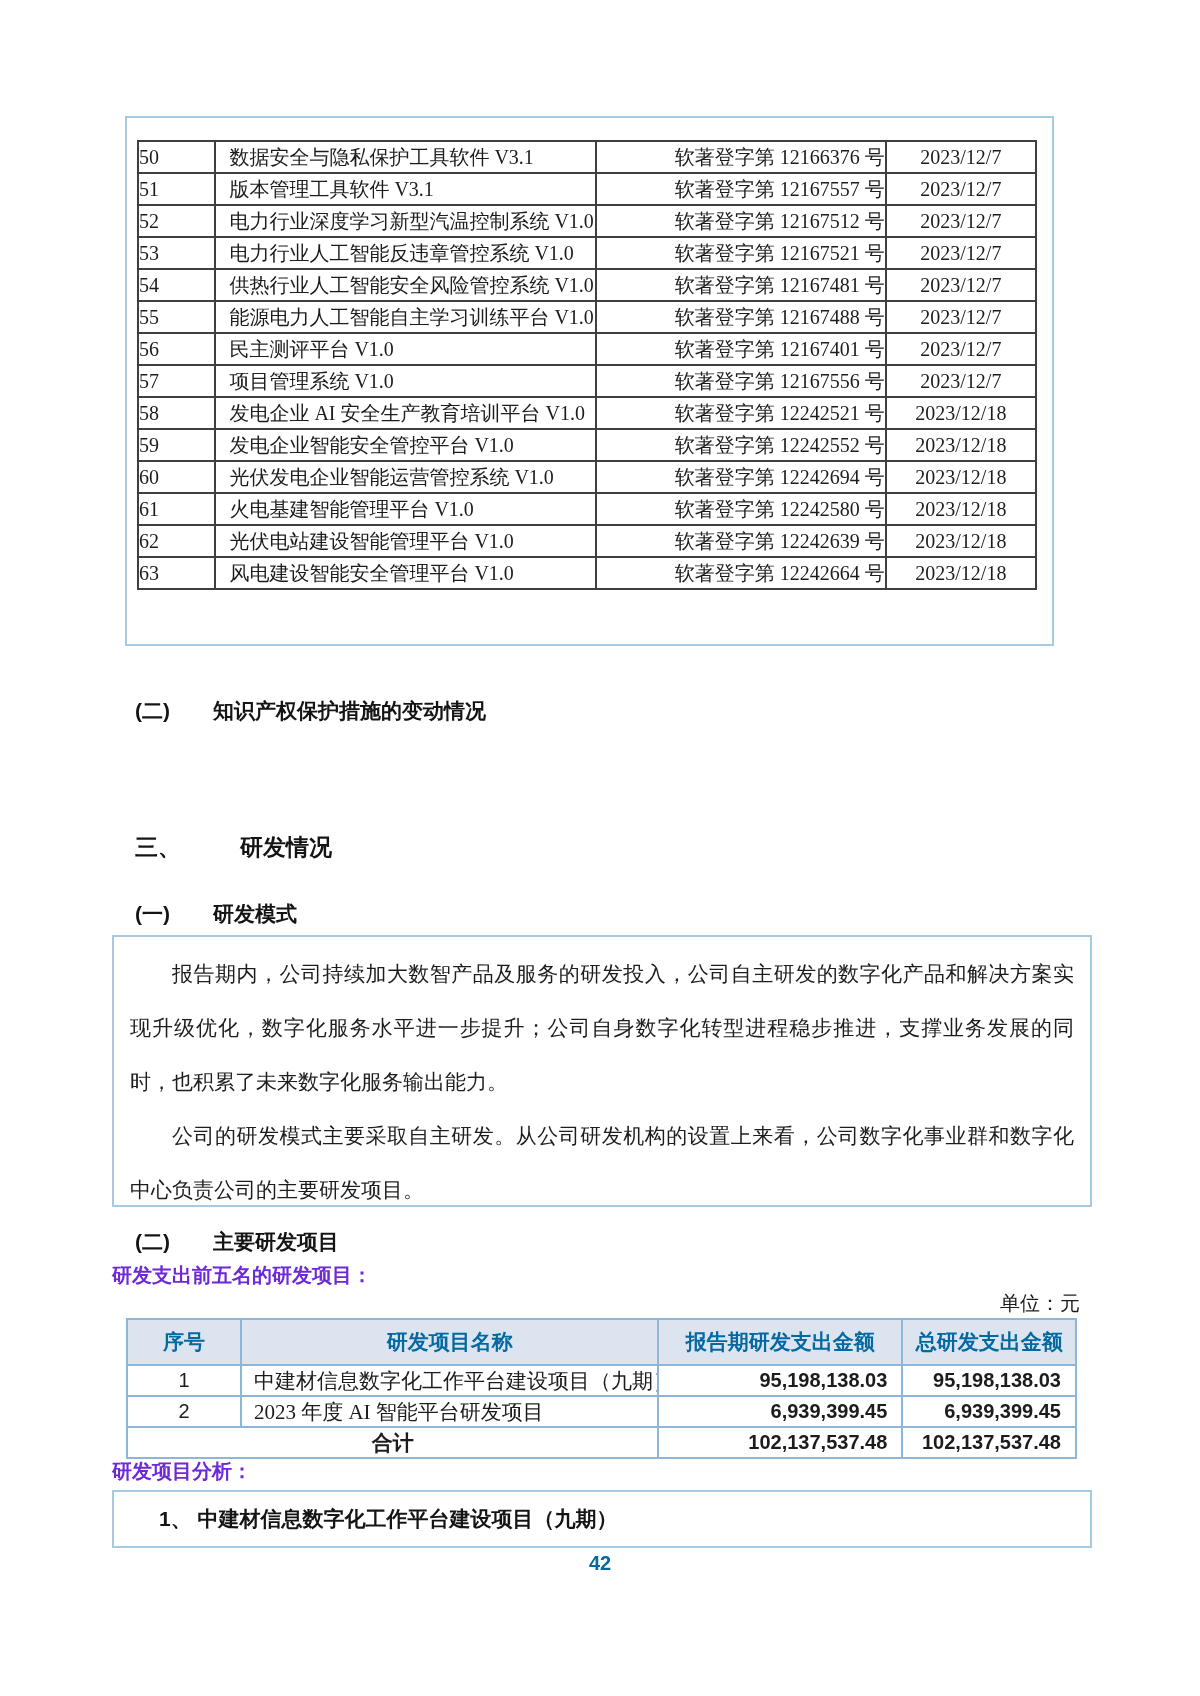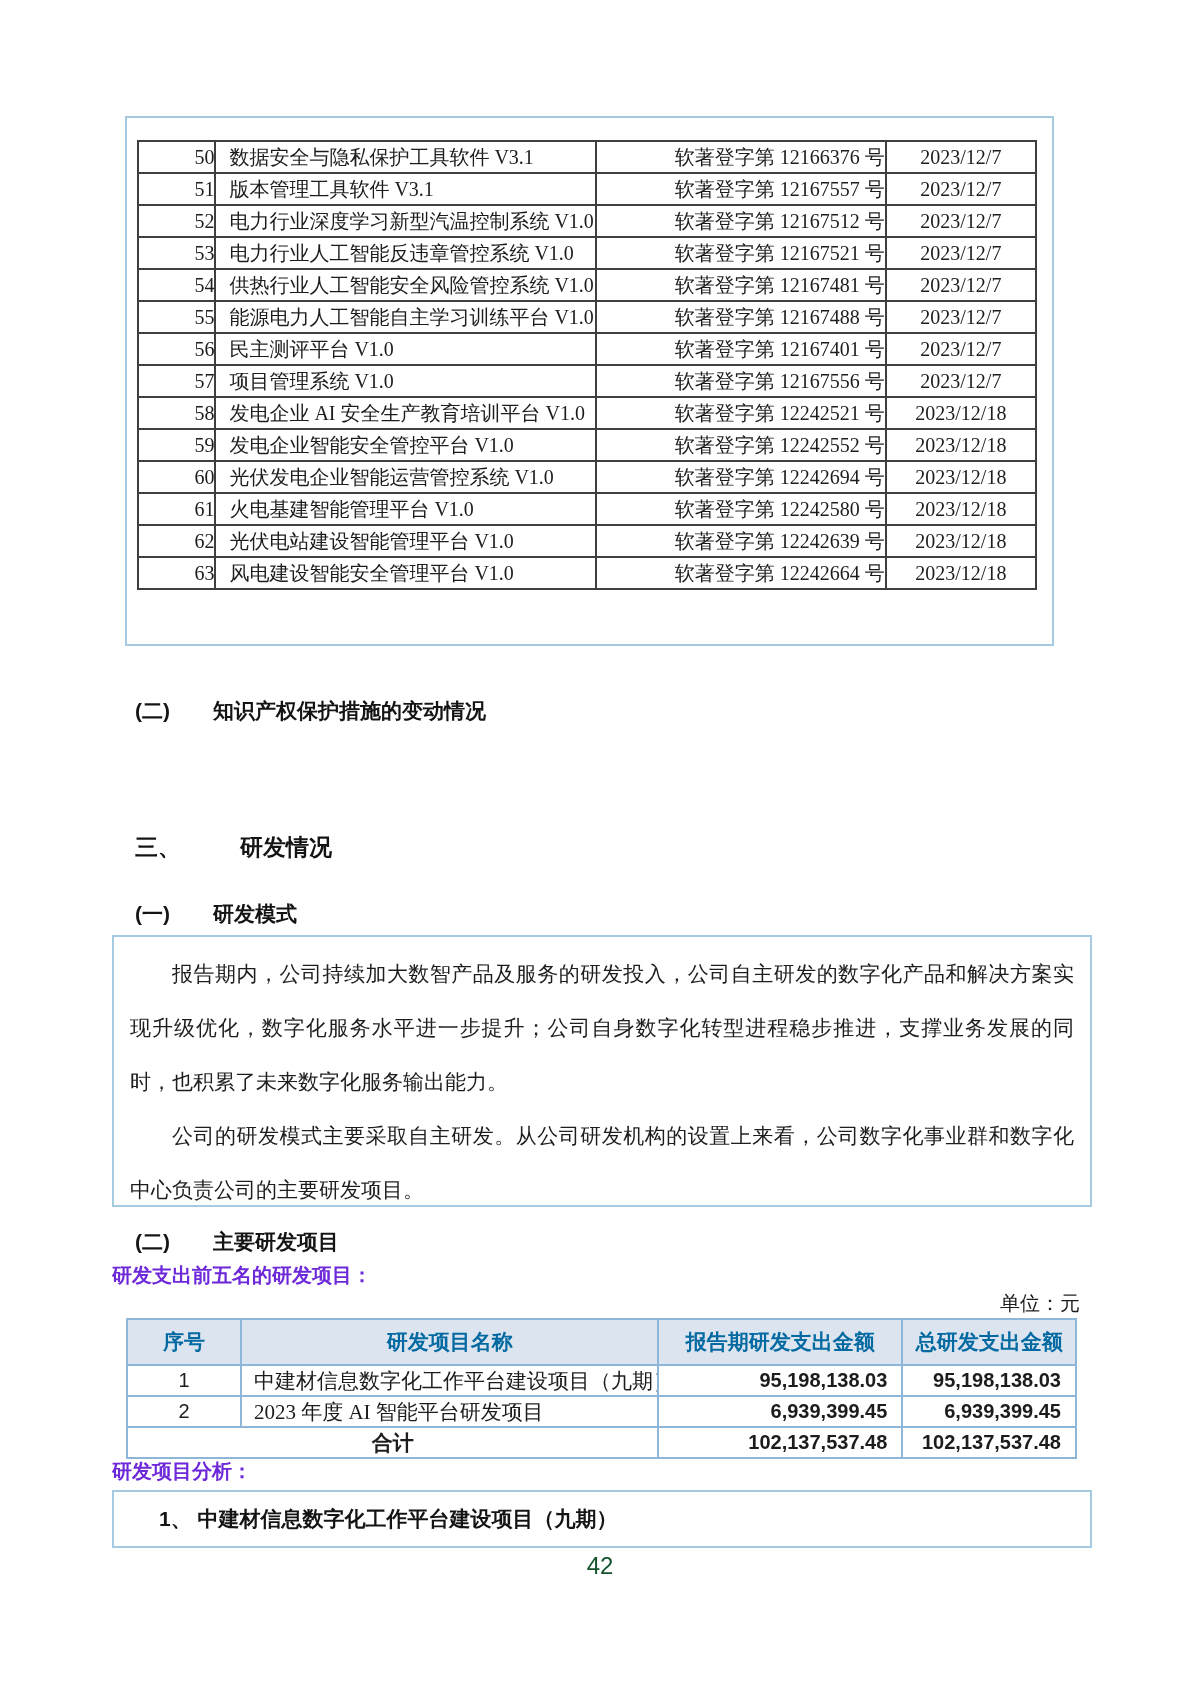--- a/index.html
+++ b/index.html
@@ -32,21 +32,21 @@
     font-size:20px;
     font-family:"Liberation Serif", serif;
   }
   .top-table td{
     border:2px solid var(--table-border-dark,#3f3f3f);
     height:30px;
     padding:0;
     white-space:nowrap;
     overflow:hidden;
   }
-  .top-table td:nth-child(1){width:8.6%;text-align:right;}
+  .top-table td:nth-child(1){width:8.6%;text-align:left;}
   .top-table td:nth-child(2){width:41.7%;text-align:left;padding-left:13px;}
   .top-table td:nth-child(3){width:32.8%;text-align:right;}
   .top-table td:nth-child(4){width:16.9%;text-align:center;}
 
   
   .heading{
     position:absolute;
     left:115px;
     font-family:"Liberation Sans", sans-serif;
     font-weight:bold;
@@ -113,21 +113,21 @@
     text-align:right;padding-right:14px;
     font-family:"Liberation Sans", sans-serif;font-weight:bold;font-size:20px;
   }
   .rd-table td.total-label{
     text-align:center;font-family:"Liberation Sans", sans-serif;font-weight:bold;
   }
 
   #page-number{
     position:absolute;top:1552px;left:0;width:100%;
     text-align:center;font-family:"Liberation Sans", sans-serif;
-    font-size:24px;color:#14532d;
+    font-size:20px;color:#0369a1;font-weight:bold;
   }
 </style>
 </head>
 <body>
 
 <div class="page">
 
   <div class="ann-box" id="box1">
     <table class="top-table">
       <tbody id="copyright-tbody">

